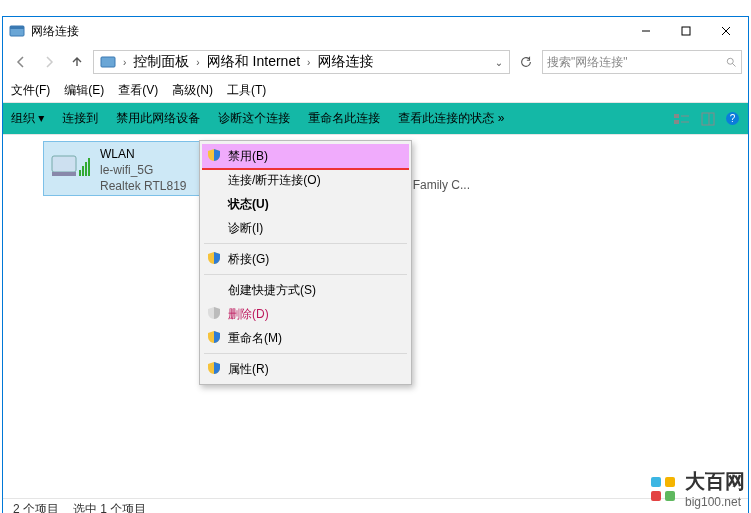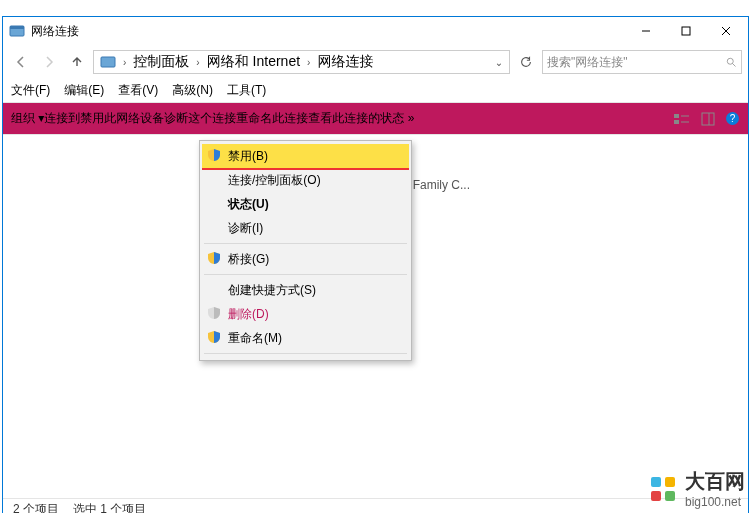--- a/index.html
+++ b/index.html
@@ -12,34 +12,34 @@
     .winbtn { width: 40px; height: 28px; display: flex; align-items: center; justify-content: center; font-size: 14px; }
     .navrow { height: 34px; display: flex; align-items: center; padding: 0 6px; gap: 4px; }
     .navbtn { width: 24px; height: 24px; display: flex; align-items: center; justify-content: center; color: #777; }
     .crumbwrap { flex: 1; display: flex; align-items: center; border: 1px solid #ccc; height: 24px; padding: 0 2px; background: #fff; }
     .crumbicon { width: 16px; height: 16px; margin: 0 4px; }
     .crumb { font-size: 14px; padding: 0 4px; }
     .crumbsep { font-size: 10px; color: #555; padding: 0 3px; }
     .refreshbtn { width: 24px; height: 24px; display: flex; align-items: center; justify-content: center; }
     .searchbox { width: 200px; height: 24px; border: 1px solid #ccc; display: flex; align-items: center; padding: 0 4px; color: #888; font-size: 12px; }
     .menubar { height: 24px; display: flex; align-items: center; padding: 0 8px; gap: 14px; font-size: 12px; border-bottom: 1px solid #e5e5e5; }
-    .cmdbar { height: 32px; display: flex; align-items: center; padding: 0 8px; font-size: 12px; border-bottom: 1px solid #e5e5e5; background: #be185d; }
+    .cmdbar { height: 32px; display: flex; align-items: center; padding: 0 8px; gap: 18px; font-size: 12px; border-bottom: 1px solid #e5e5e5; background: #14b8a6; }
     .cmdright { margin-left: auto; display: flex; align-items: center; gap: 10px; }
     .content { position: relative; height: calc(100% - 28px - 34px - 24px - 32px - 22px); overflow: hidden; }
     .item { position: absolute; width: 235px; height: 55px; display: flex; align-items: flex-start; padding: 4px 6px; gap: 10px; }
     .item.selected { background: #cde8f6; border: 1px solid #7cc0e8; }
     .item .neticon { width: 40px; height: 40px; }
     .item .lines { display: flex; flex-direction: column; font-size: 12px; line-height: 16px; }
     .item .l1 { color: #000; }
     .item .l2, .item .l3 { color: #555; }
     .context { position: absolute; top: 140px; left: 199px; width: 213px; background: #f2f2f2; border: 1px solid #bbb; box-shadow: 2px 3px 6px rgba(0,0,0,.25); padding: 3px 2px; }
     .context .row { display: flex; align-items: center; height: 24px; font-size: 12px; padding: 0 6px 0 26px; position: relative; }
     .context .row .shield { position: absolute; left: 5px; top: 4px; width: 14px; height: 14px; }
     .context .row.disabled { color: #be185d; }
-    .context .row.hot { background: #fde047; }
+    .context .row.hot { background: #f0abfc; }
     .context .highlight { position: absolute; left: 2px; width: 207px; height: 26px; border: 3px solid #e33; pointer-events: none; }
     .context hr { border: none; border-top: 1px solid #d9d9d9; margin: 3px 2px; }
     .status { height: 22px; display: flex; align-items: center; padding: 8px 10px; gap: 14px; font-size: 12px; color: #333; border-top: 1px solid #e5e5e5; }
     .watermark { position: absolute; right: 6px; bottom: 4px; display: flex; align-items: center; gap: 8px; font-size: 20px; font-weight: bold; color: #333; }
     .watermark small { font-size: 12px; color: #666; display: block; font-weight: normal; }
     svg { display: block; }
   </style>
 </head>
 <body>
 
@@ -152,20 +152,34 @@
       <span>
           <svg width="15" height="15">
             <circle cx="7.5" cy="7.5" r="6.5" fill="#0b7dda"></circle>
             <text x="7.5" y="11" text-anchor="middle" font-size="10" fill="#fff">?</text>
           </svg>
         </span>
     </div>
   </div>
 
   <div class="content">
+    <div class="item selected" style="top:6px;left:40px;">
+      <span class="neticon">
+        <svg viewBox="0 0 40 40" width="40" height="40">
+            <rect x="2" y="10" width="24" height="16" rx="2" fill="#cde0f0" stroke="#7aa"></rect>
+            <rect x="2" y="26" width="24" height="4" fill="#88a"></rect>
+            <path d="M30 30 v-6 M33 30 v-10 M36 30 v-14 M39 30 v-18" stroke="#3a3" stroke-width="2"></path>
+          </svg>
+      </span>
+      <div class="lines">
+        <span class="l1">WLAN</span>
+        <span class="l2">le-wifi_5G</span>
+        <span class="l3">Realtek RTL819</span>
+      </div>
+    </div>
 
     <div class="item" style="top:6px;left:305px;width:260px;">
       <span class="neticon">
         <svg viewBox="0 0 40 40" width="40" height="40">
             <rect x="2" y="10" width="24" height="16" rx="2" fill="#cde0f0" stroke="#7aa"></rect>
             <rect x="2" y="26" width="24" height="4" fill="#88a"></rect>
             <line x1="26" y1="8" x2="38" y2="20" stroke="#c33" stroke-width="3"></line>
             <line x1="38" y1="8" x2="26" y2="20" stroke="#c33" stroke-width="3"></line>
           </svg>
       </span>
@@ -188,21 +202,21 @@
   <div class="row hot">
     <span class="shield">
         <svg viewBox="0 0 14 14">
           <path d="M7 1 L13 3 V7 C13 10 10 13 7 13 C4 13 1 10 1 7 V3 Z" fill="#f6c33c"></path>
           <path d="M7 1 L13 3 V7 C13 10 10 13 7 13 Z" fill="#2e7cd6"></path>
         </svg>
       </span>
     <span>禁用(B)</span>
   </div>
   <div class="row">
-      <span>连接/控制面板(O)</span>
+      <span>连接/断开连接(O)</span>
     </div>
   <div class="row" style="font-weight:bold;">
       <span>状态(U)</span>
     </div>
   <div class="row">
       <span>诊断(I)</span>
     </div>
   <hr>
   <div class="row">
     <span class="shield">
@@ -229,20 +243,29 @@
   <div class="row">
     <span class="shield">
         <svg viewBox="0 0 14 14">
           <path d="M7 1 L13 3 V7 C13 10 10 13 7 13 C4 13 1 10 1 7 V3 Z" fill="#f6c33c"></path>
           <path d="M7 1 L13 3 V7 C13 10 10 13 7 13 Z" fill="#2e7cd6"></path>
         </svg>
       </span>
     <span>重命名(M)</span>
   </div>
   <hr>
+  <div class="row">
+    <span class="shield">
+        <svg viewBox="0 0 14 14">
+          <path d="M7 1 L13 3 V7 C13 10 10 13 7 13 C4 13 1 10 1 7 V3 Z" fill="#f6c33c"></path>
+          <path d="M7 1 L13 3 V7 C13 10 10 13 7 13 Z" fill="#2e7cd6"></path>
+        </svg>
+      </span>
+    <span>属性(R)</span>
+  </div>
 </div>
 
 <div class="watermark">
   <svg width="28" height="28" viewBox="0 0 28 28">
       <rect x="2" y="2" width="10" height="10" rx="2" fill="#3cb6e3"></rect>
       <rect x="16" y="2" width="10" height="10" rx="2" fill="#f5b400"></rect>
       <rect x="2" y="16" width="10" height="10" rx="2" fill="#e34242"></rect>
       <rect x="16" y="16" width="10" height="10" rx="2" fill="#5fb85f"></rect>
     </svg>
   <div>

